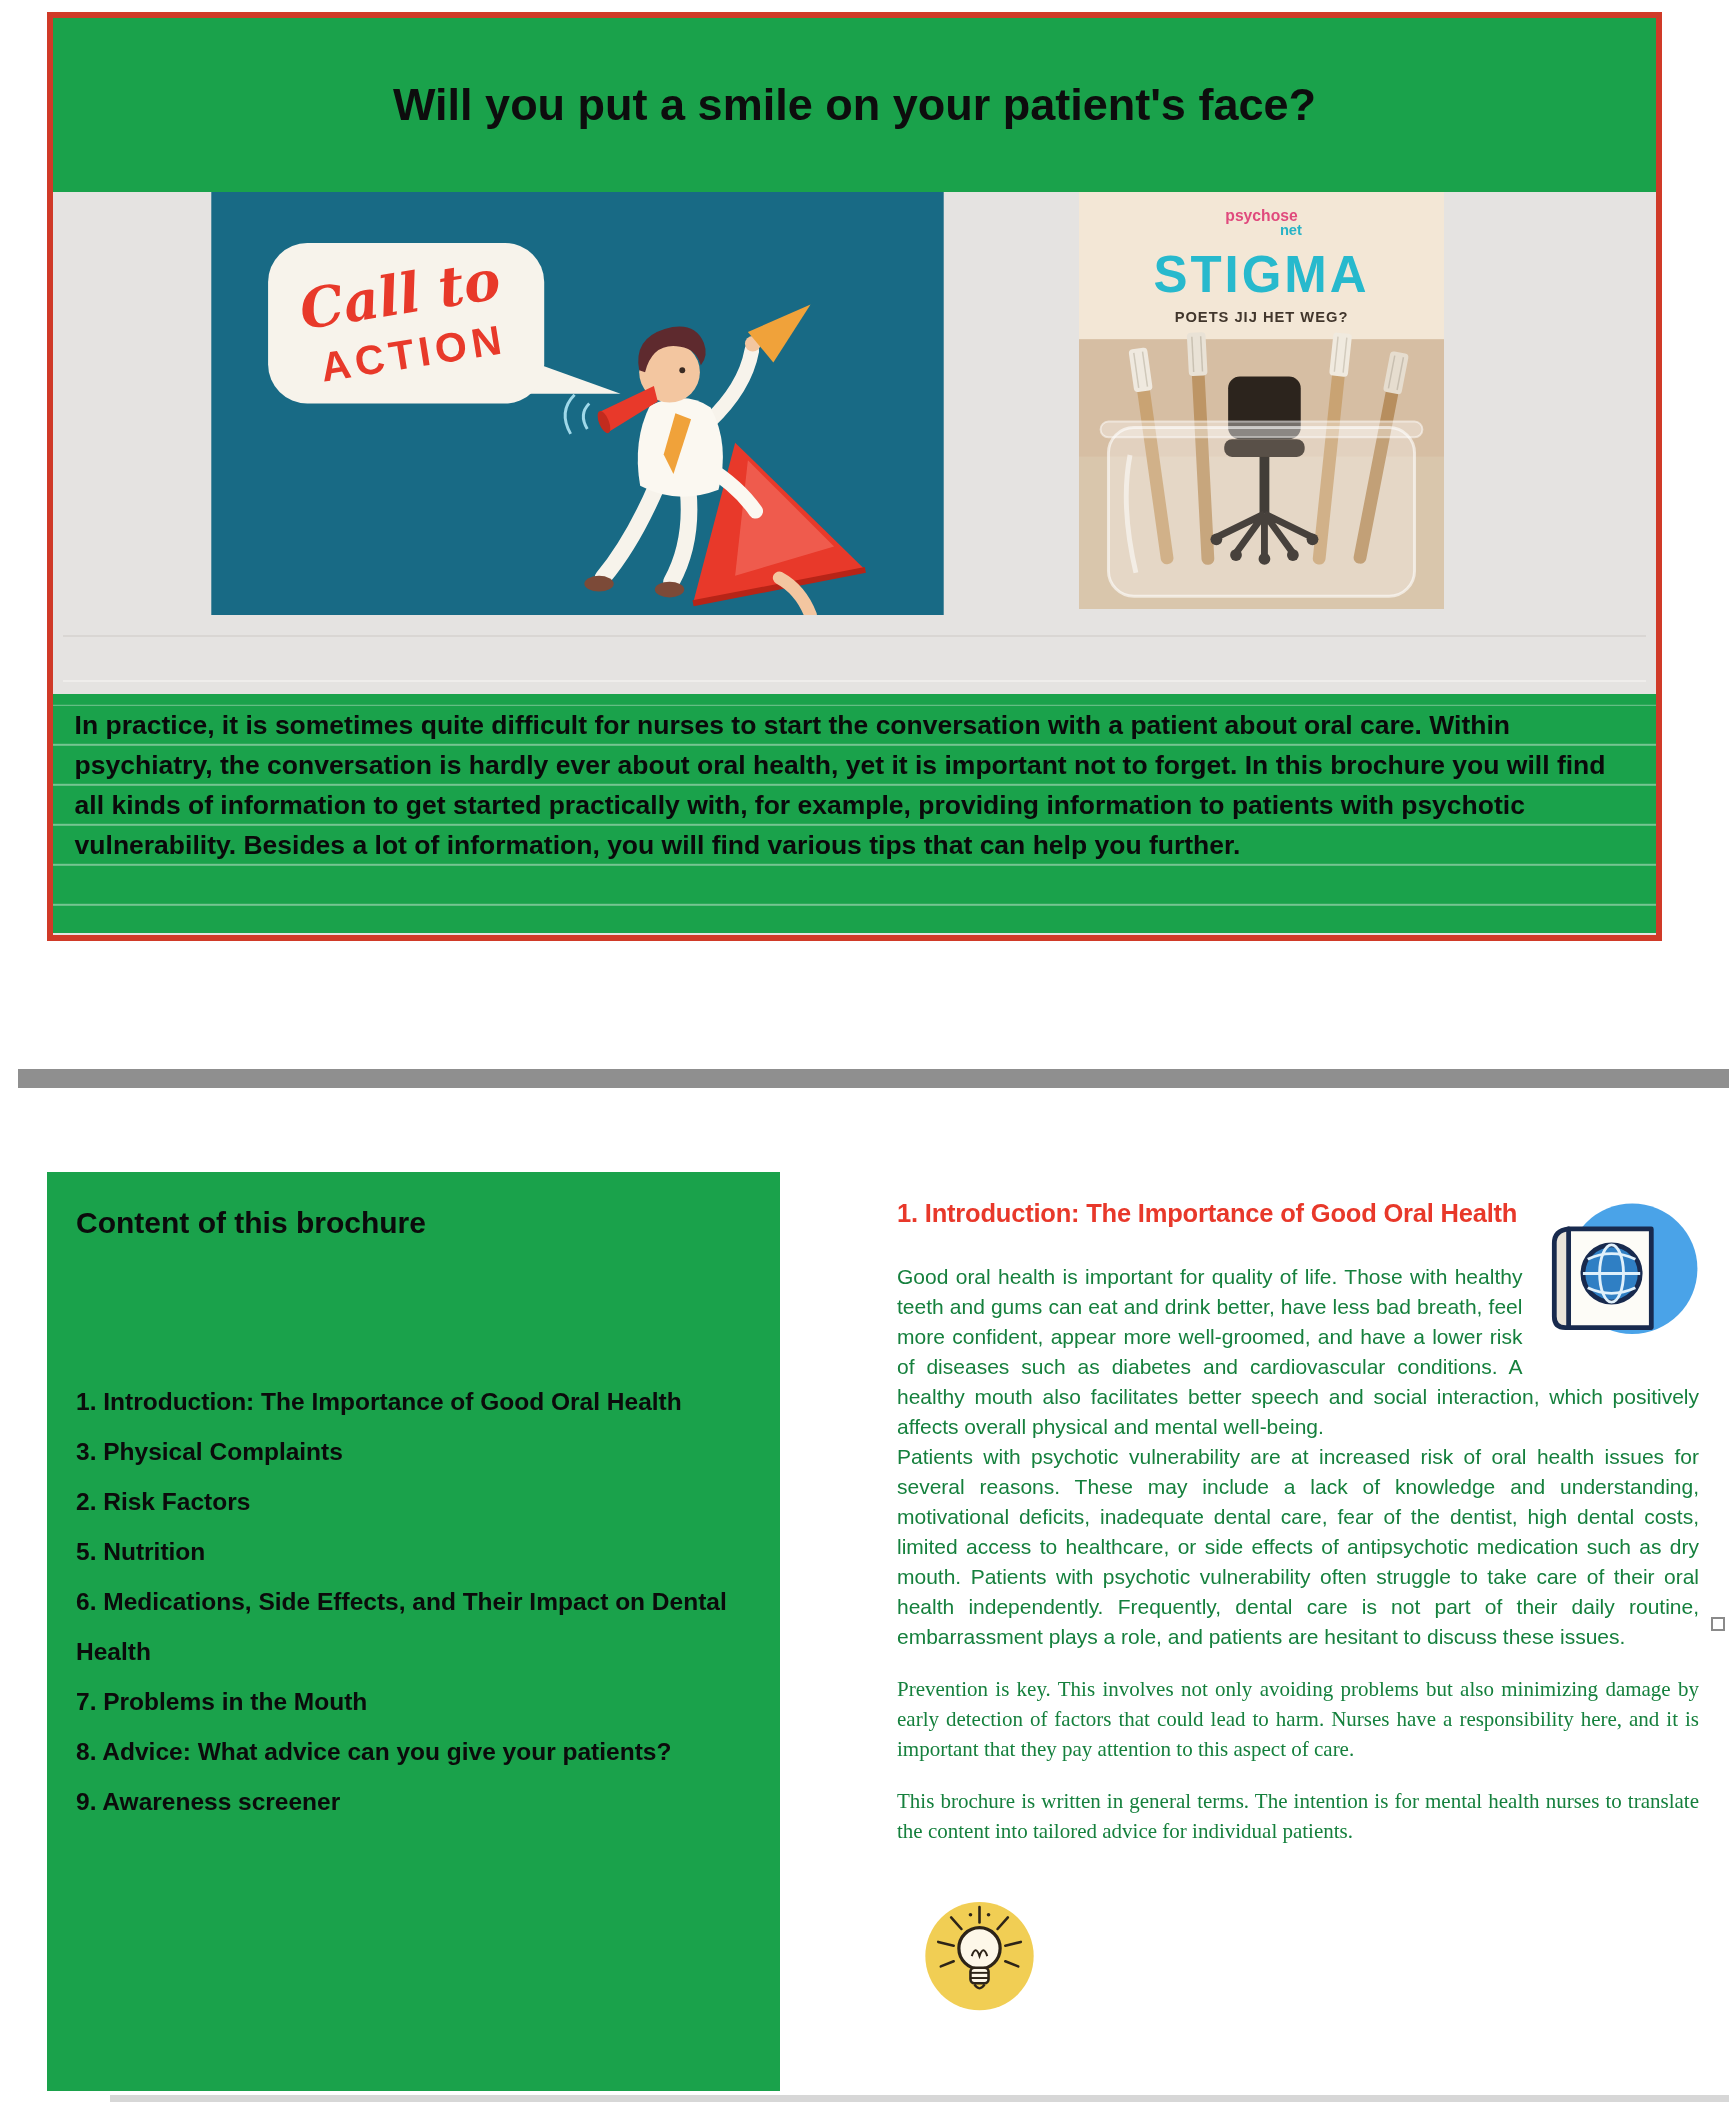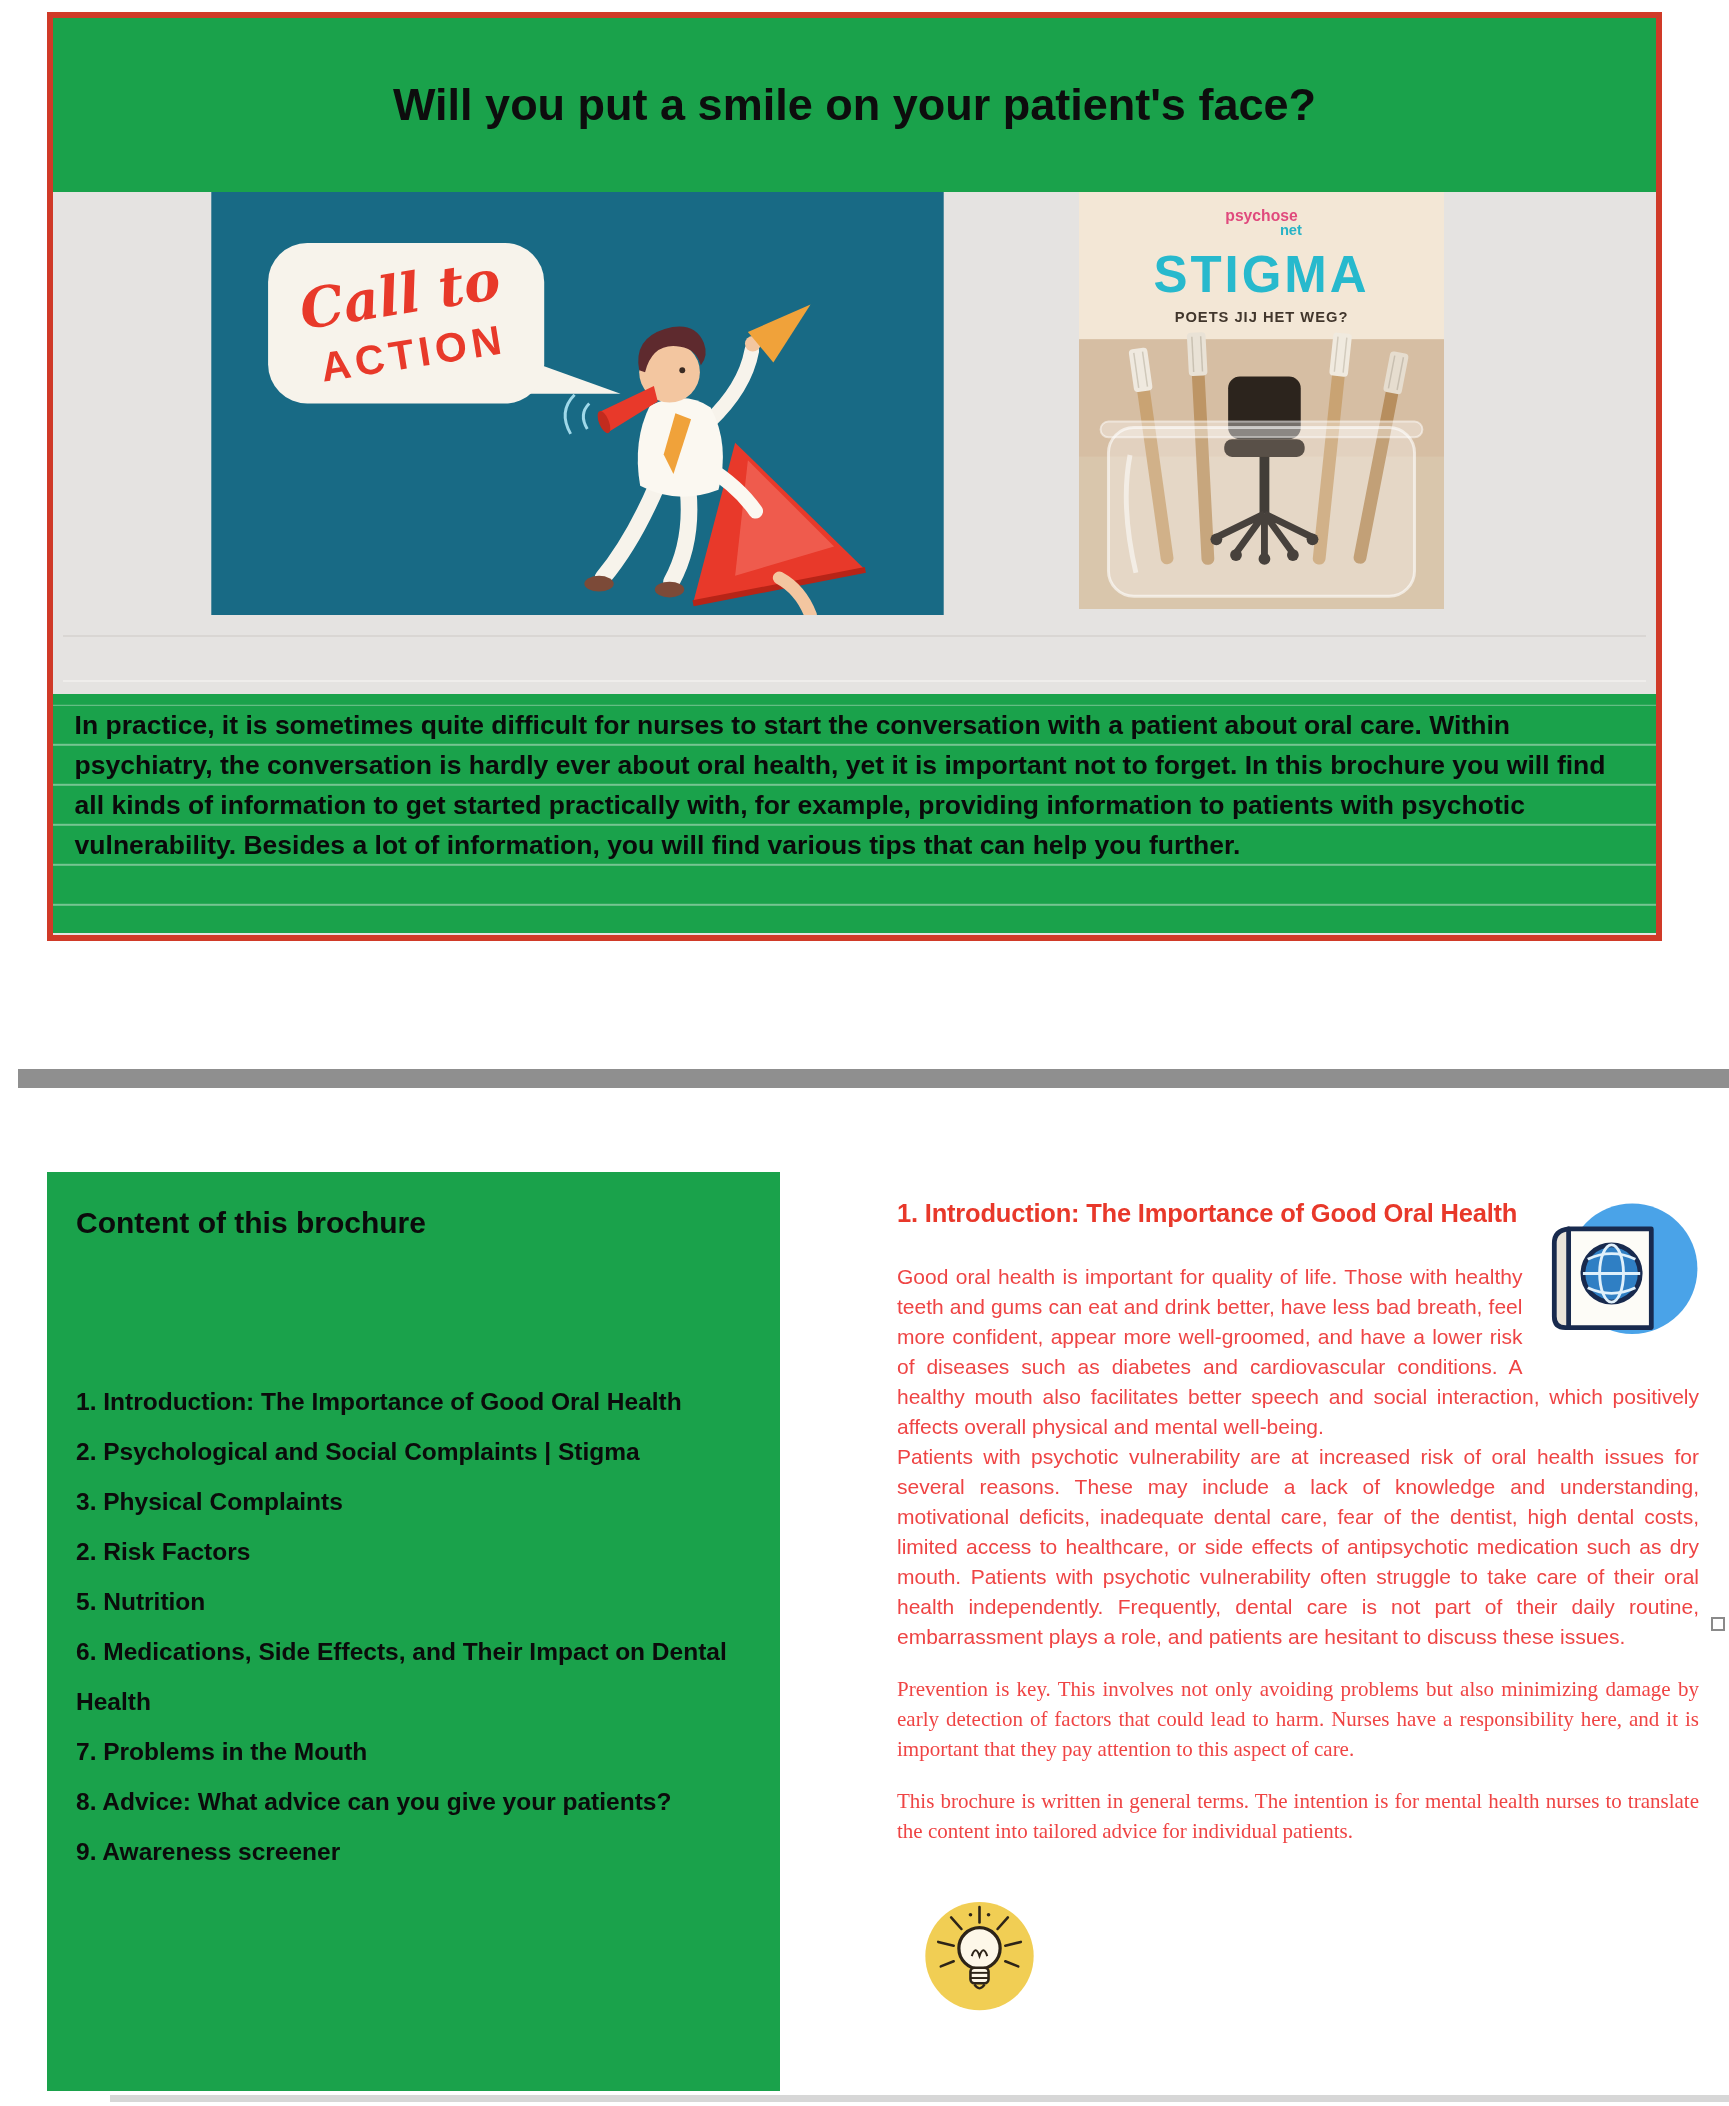--- a/index.html
+++ b/index.html
@@ -68,21 +68,21 @@
   
   .section-col {
     position:absolute; left:897px; top:1194px; width:802px;
   }
   .doc-icon { float:right; width:159px; height:159px; margin:0 0 13.7px 17.6px; }
   .section-heading {
     color:#e8382a; font-size:25.5px; font-weight:bold; line-height:39px;
     text-align:justify; letter-spacing:-0.2px; margin-bottom:29px;
   }
   .section-body p {
-    font-size:21px; line-height:30px; text-align:justify; color:#ef4444;
+    font-size:21px; line-height:30px; text-align:justify; color:#15803d;
   }
   .para-gap { margin-top:22px;font-family:Liberation Serif, serif; }
   .bulb-icon { display:block; width:129px; height:129px; margin:43px 0 0 17.6px; }
 
   
   .margin-checkbox {
     position:absolute; left:1711px; top:1617px;
     width:13.7px; height:13.7px; background:#ffffff;
     border:2px solid #8a8a8a;
   }
@@ -209,21 +209,20 @@
 
   <div class="p1-textblock">In practice, it is sometimes quite difficult for nurses to start the conversation with a patient about oral care. Within psychiatry, the conversation is hardly ever about oral health, yet it is important not to forget. In this brochure you will find all kinds of information to get started practically with, for example, providing information to patients with psychotic vulnerability. Besides a lot of information, you will find various tips that can help you further.</div>
 </div>
 
 <div class="page-divider"></div>
 
 <div class="contents-panel">
   <div class="contents-heading">Content of this brochure</div>
   <ul class="contents-list">
     <li>1. Introduction: The Importance of Good Oral Health</li>
-    <li>2. Psychological and Social Complaints | Stigma</li>
     <li>3. Physical Complaints</li>
     <li>2. Risk Factors</li>
     <li>5. Nutrition</li>
     <li>6. Medications, Side Effects, and Their Impact on Dental Health</li>
     <li>7. Problems in the Mouth</li>
     <li>8. Advice: What advice can you give your patients?</li>
     <li>9. Awareness screener</li>
   </ul>
 </div>
 

